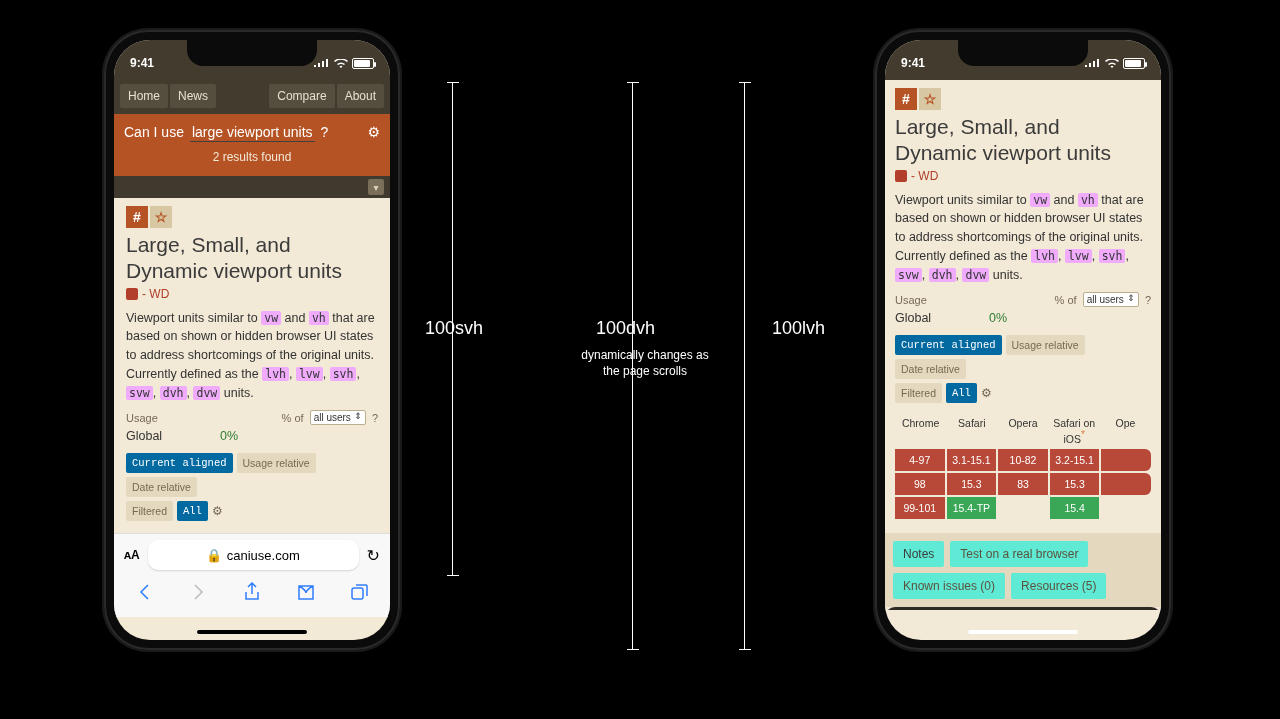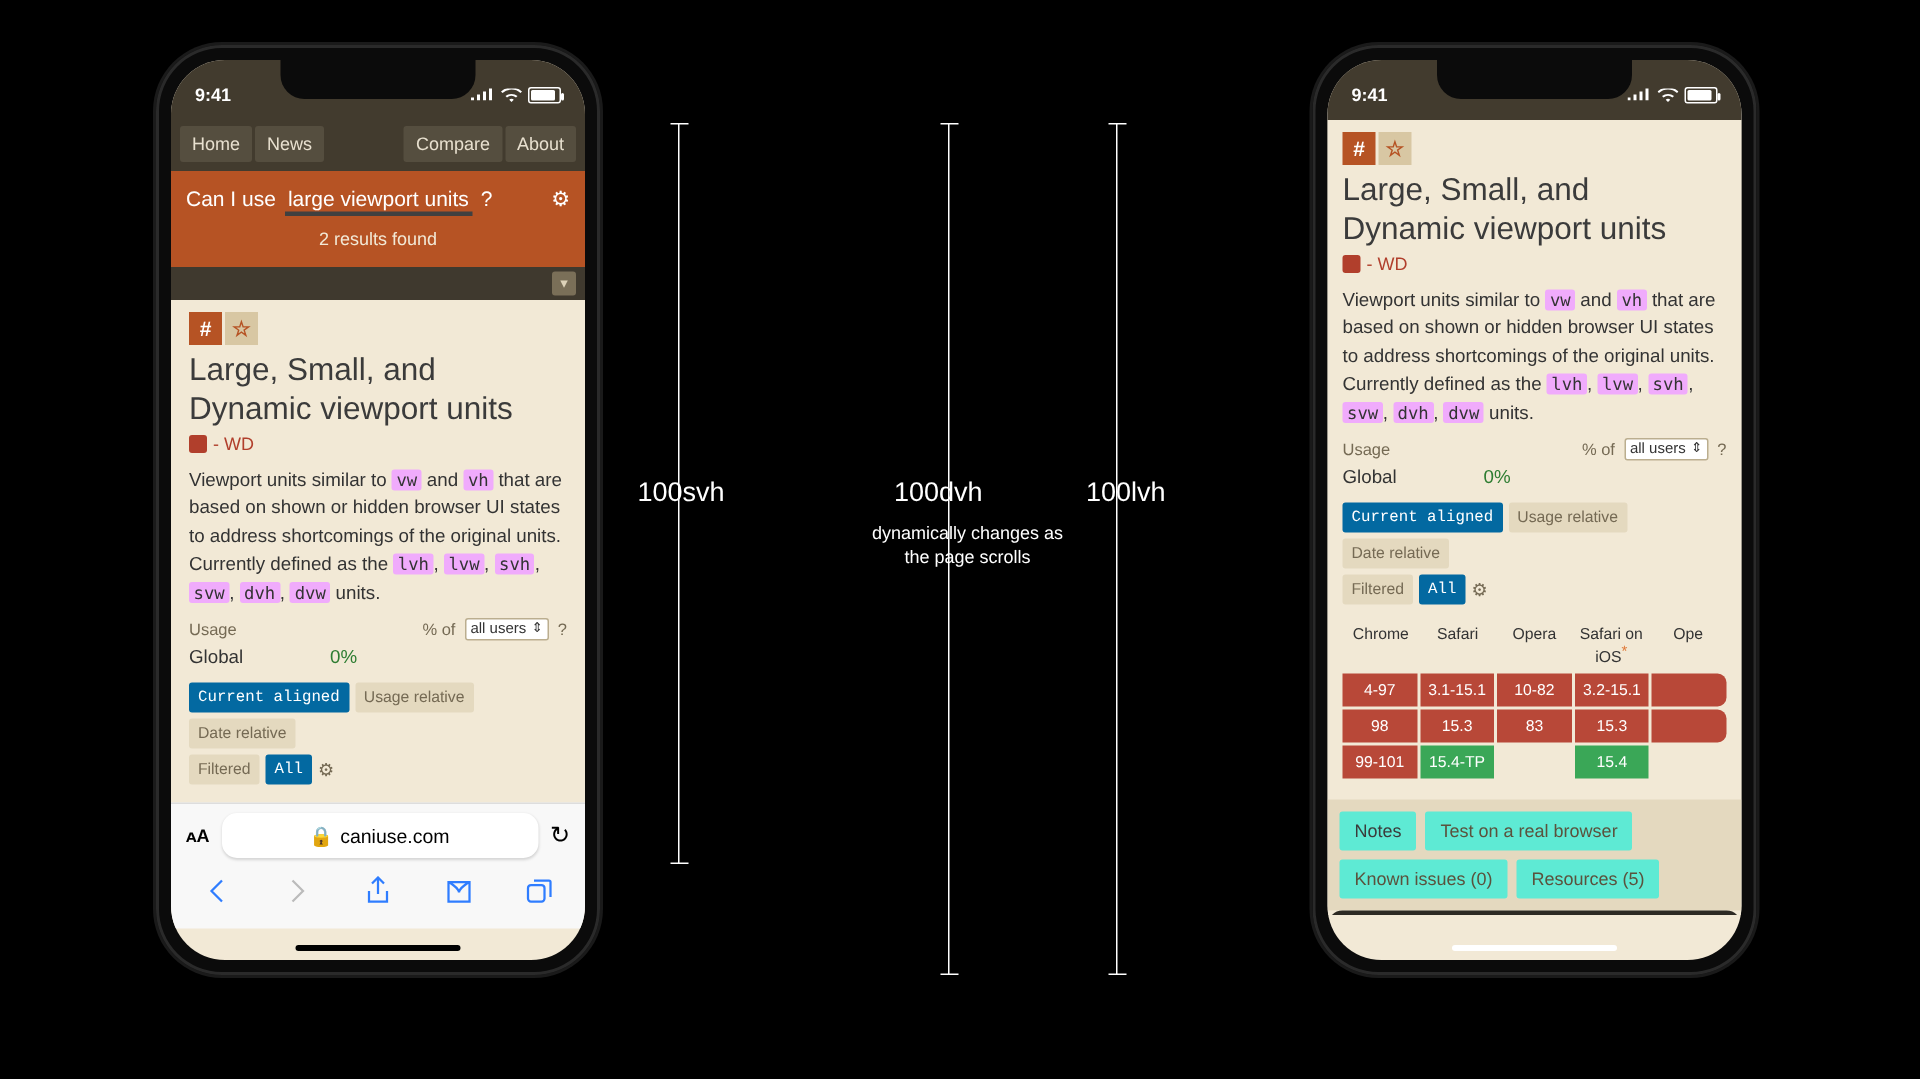--- a/index.html
+++ b/index.html
@@ -84,21 +84,21 @@
     padding: 10px 10px 10px;
     color: #fff;
   }
   .search-row {
     display: flex;
     align-items: baseline;
     gap: 6px;
     font-size: 14px;
   }
   .search-value {
-    border-bottom: 3px solid #404040;
+    border-bottom: 1px solid #404040;
     padding: 0 2px 1px;
   }
   .gear {
     margin-left: auto;
     font-size: 14px;
   }
   .results-found {
     text-align: center;
     font-size: 12px;
     padding: 8px 0 2px;
@@ -356,21 +356,21 @@
   .br-lvh::before, .br-lvh::after { left: -6px; width: 12px; }
 
   .vlabel {
     position: absolute;
     color: #fff;
     font-size: 18px;
     text-align: center;
   }
   .vlabel.svh { left: 425px; top: 318px; }
   .vlabel.dvh { left: 596px; top: 318px; }
-  .vlabel.lvh { left: 724px; top: 318px; }
+  .vlabel.lvh { left: 772px; top: 318px; }
   .dvh-sub {
     position: absolute;
     left: 580px; top: 348px;
     width: 130px;
     color: #fff;
     font-size: 12px;
     text-align: center;
     line-height: 1.3;
   }
 </style>

